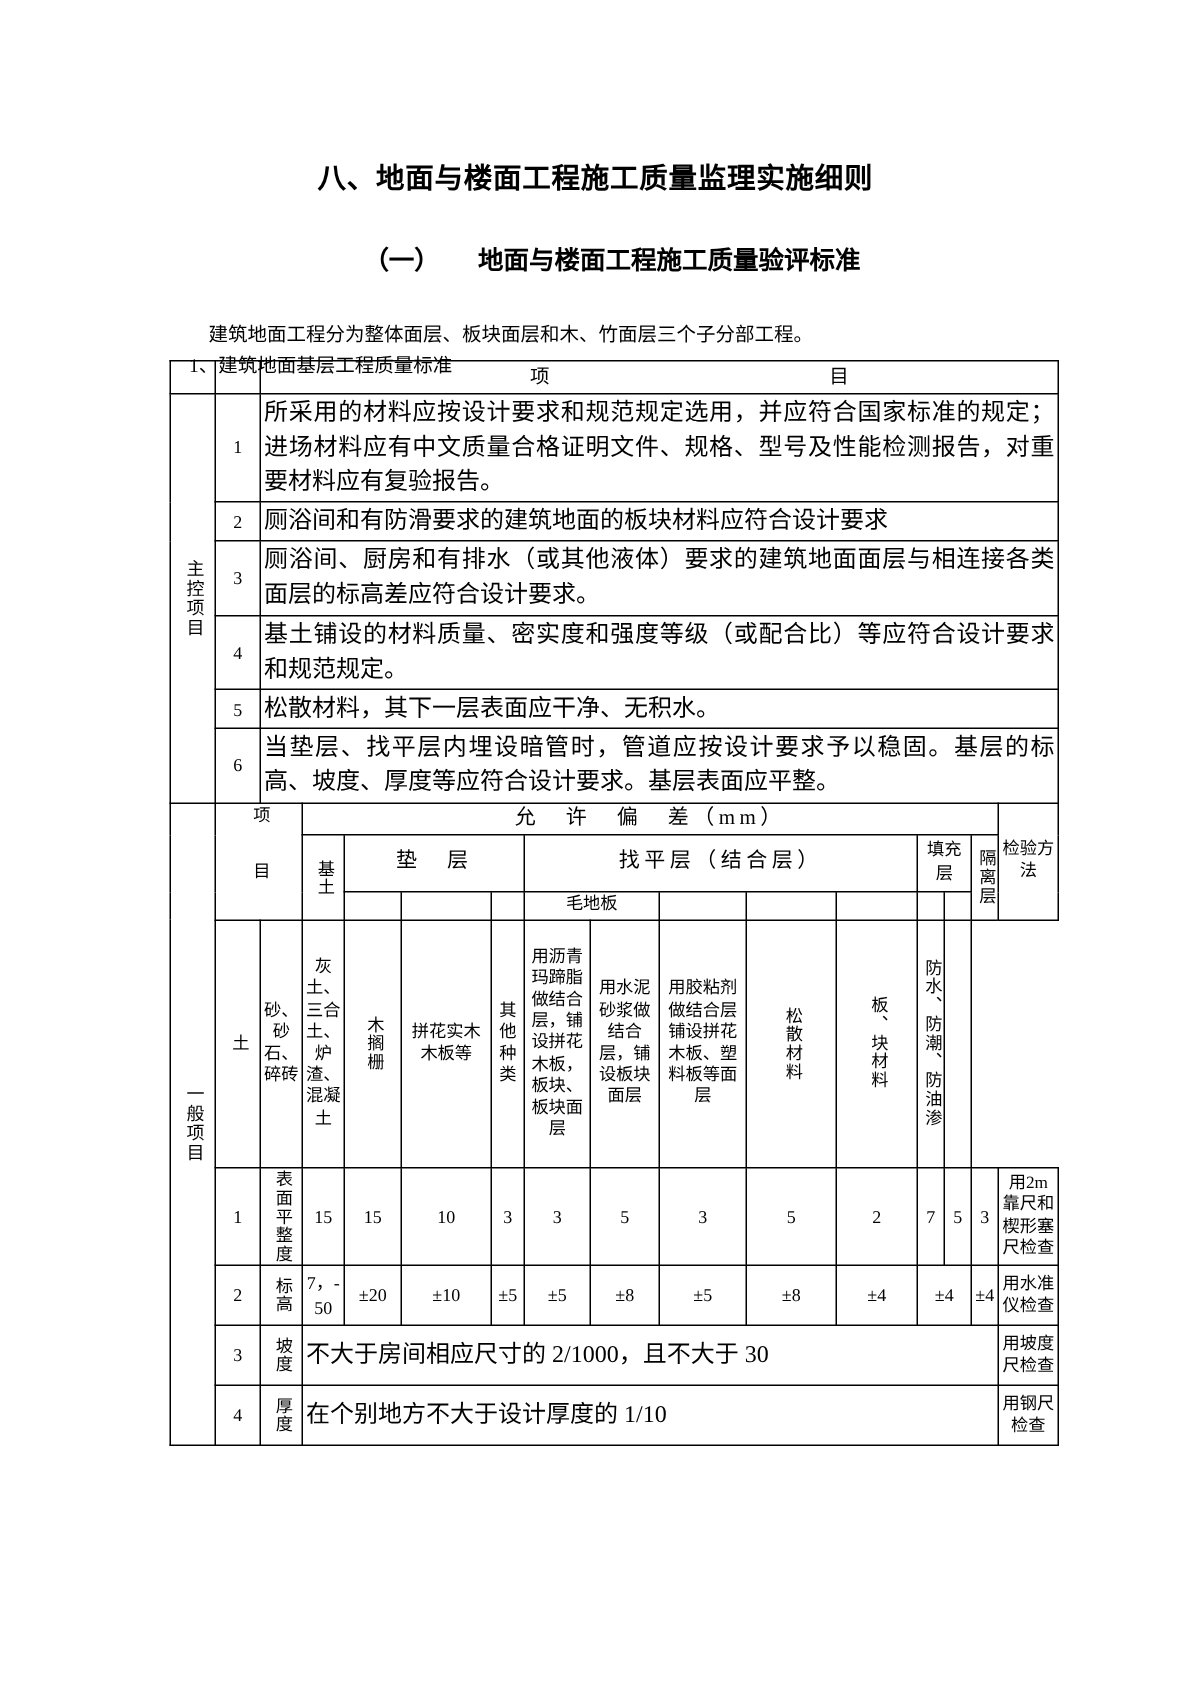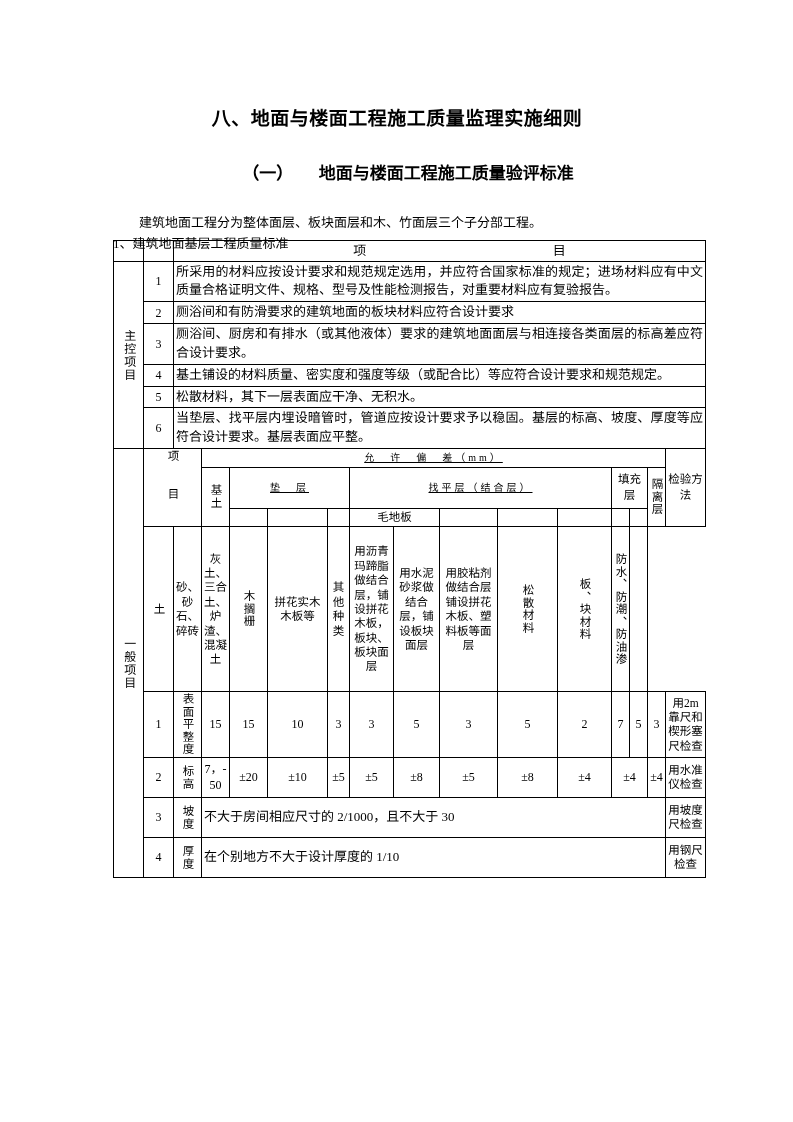--- a/index.html
+++ b/index.html
@@ -61,20 +61,21 @@
     text-indent: 26px;
     line-height: 20px;
   }
   .para-section {
     position: absolute;
     top: 221px;
     left: 0;
     width: 568px;
     font-size: 13px;
     line-height: 20px;
+    padding-left: 13px;
   }
 
   table.main-table {
     position: absolute;
     top: 240px;
     left: 0;
     border-collapse: collapse;
     table-layout: fixed;
     width: 568px;
     font-size: 11.5px;
@@ -110,25 +111,24 @@
 
   .hdr-spaced {
     letter-spacing: 14px;
     text-align: center;
     font-size: 13px;
     margin-left: 40px;
   }
   .hdr-mid {
     letter-spacing: 3px;
     text-align: left;
-    font-size: 10px;
-    text-decoration: underline;
+    font-size: 14px;
   }
   .body-text {
-    font-size: 13px;
+    font-size: 16px;
     line-height: 1.45;
     text-align: justify;
   }
   .tight {
     font-size: 11.5px;
     line-height: 1.25;
     text-align: center;
   }
   .stack-col {
     font-size: 11.5px;

